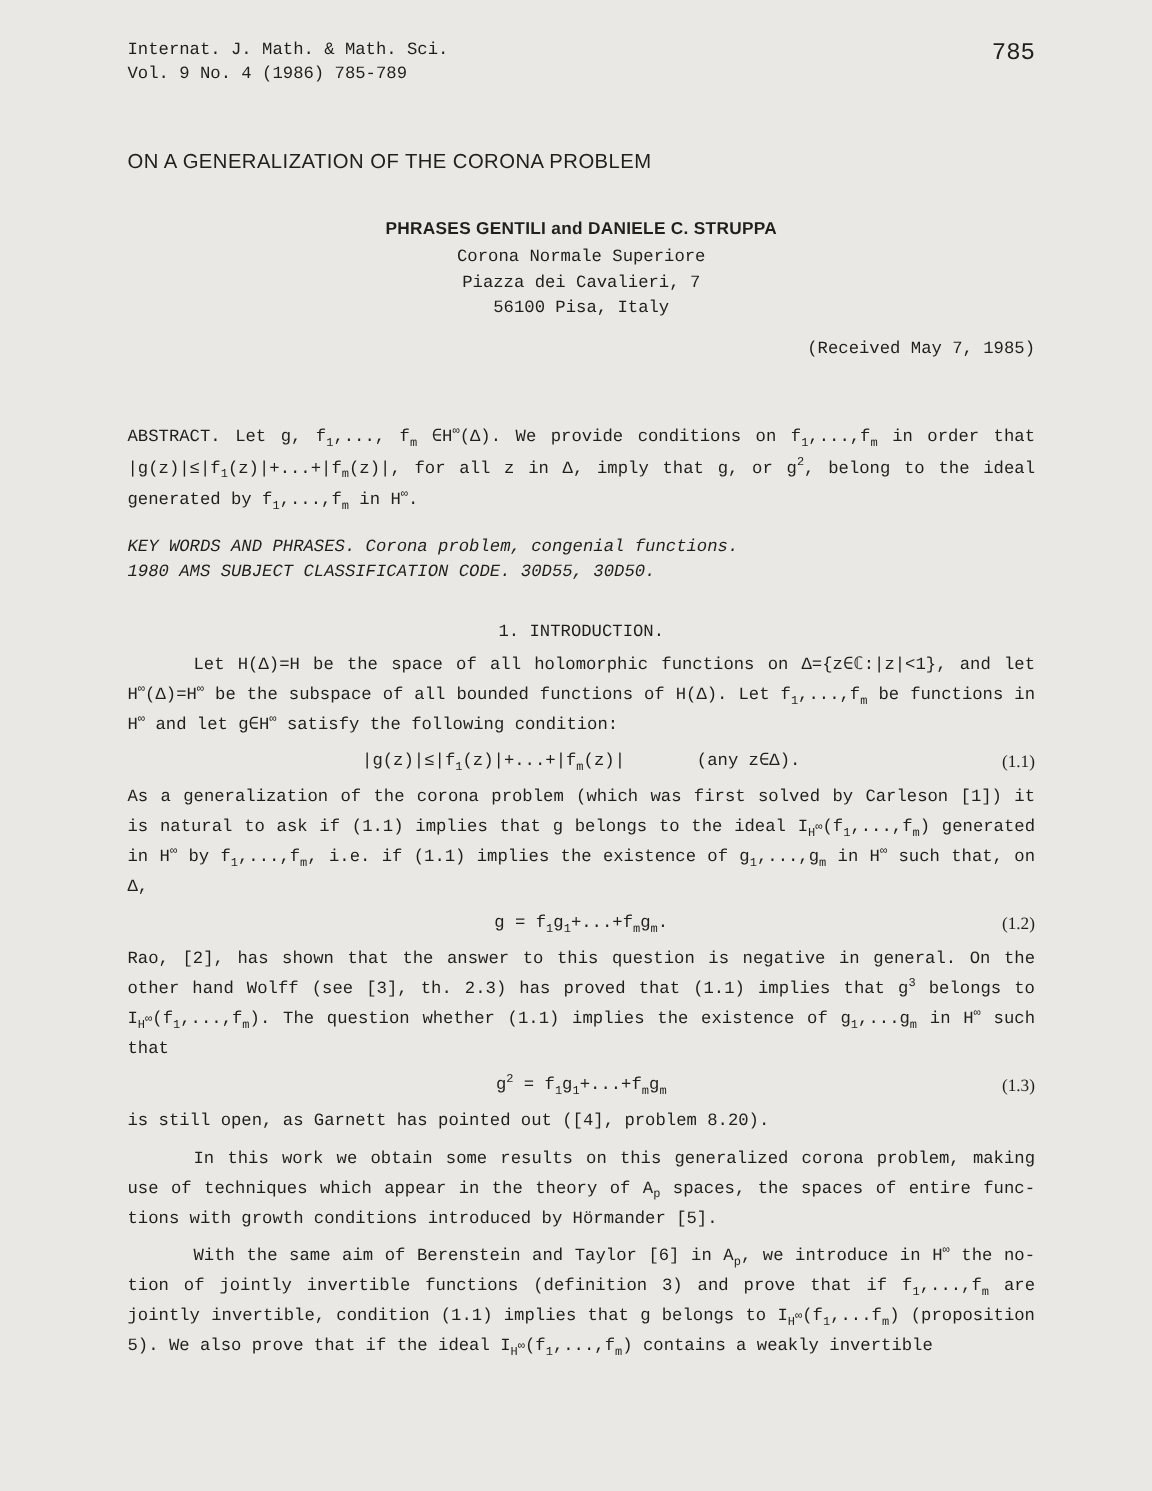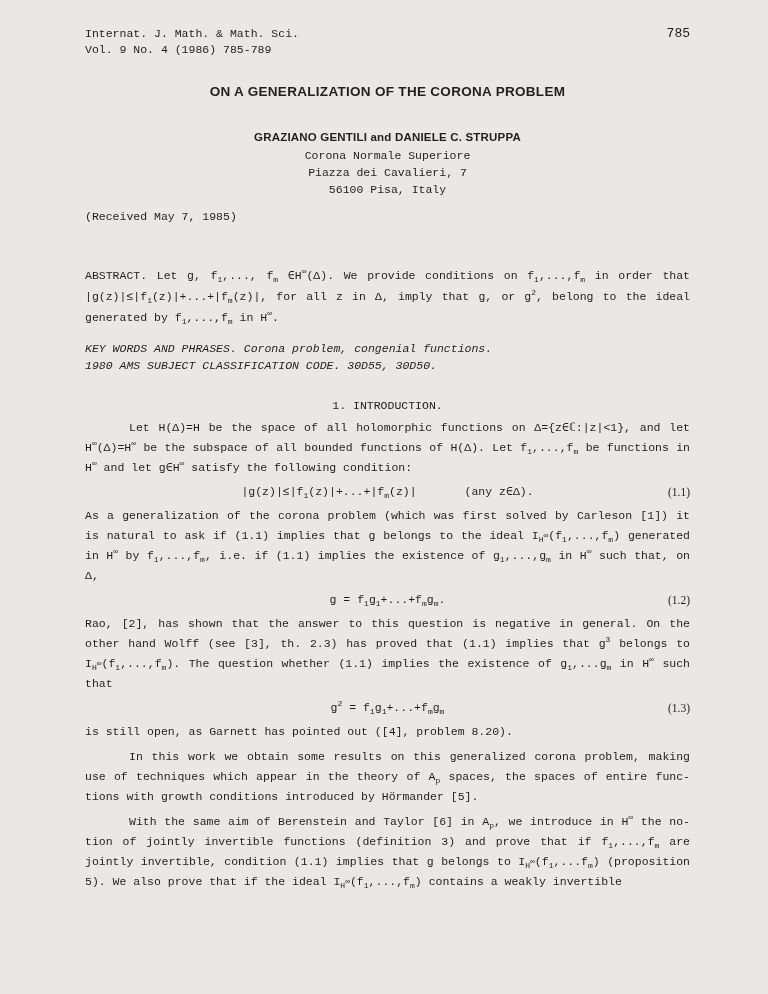--- a/index.html
+++ b/index.html
@@ -19,44 +19,44 @@
     padding: 26px 78px 20px 85px;
     position: relative;
     overflow: hidden;
   }
   .top-row {
     display: flex;
     justify-content: space-between;
     align-items: flex-start;
   }
   .journal-info { line-height: 16px; }
-  .page-number { font-size: 13px; }
+  .page-number { font-size: 16px; }
   h1.paper-title {
     font-family: "Liberation Sans", sans-serif;
-    font-weight: bold;
+    font-weight: normal;
     font-size: 13.5px;
     letter-spacing: 0.3px;
-    text-align: center;
-    margin: 26px 0 0 0;
+    text-align: left;
+    margin: 42px 0 0 0;
   }
   .authors {
     font-family: "Liberation Sans", sans-serif;
     font-weight: bold;
     font-size: 11.5px;
     letter-spacing: 0.2px;
     text-align: center;
     margin-top: 32px;
   }
   .affiliation {
     text-align: center;
     line-height: 17px;
     margin-top: 4px;
   }
   .received {
-    text-align: left;
+    text-align: right;
     margin-top: 12px;
   }
   .abstract {
     margin: 42px 0 0 0;
     line-height: 21px;
     text-align: justify;
   }
   .keywords {
     margin-top: 12px;
     line-height: 17px;
@@ -93,21 +93,21 @@
   <div class="top-row">
     <div class="journal-info">
       <div>Internat. J. Math. &amp; Math. Sci.</div>
       <div>Vol. 9 No. 4 (1986) 785-789</div>
     </div>
     <div class="page-number">785</div>
   </div>
 
   <h1 class="paper-title">ON A GENERALIZATION OF THE CORONA PROBLEM</h1>
 
-  <div class="authors">GRAZIANO GENTILI and DANIELE C. STRUPPA</div>
+  <div class="authors">PHRASES GENTILI and DANIELE C. STRUPPA</div>
 
   <div class="affiliation">
     <div>Corona Normale Superiore</div>
     <div>Piazza dei Cavalieri, 7</div>
     <div>56100 Pisa, Italy</div>
   </div>
 
   <div class="received">(Received May 7, 1985)</div>
 
   <p class="abstract">ABSTRACT. Let g, f<sub>1</sub>,..., f<sub>m</sub> ∈H<sup>∞</sup>(Δ). We provide conditions on f<sub>1</sub>,...,f<sub>m</sub> in order that |g(z)|≤|f<sub>1</sub>(z)|+...+|f<sub>m</sub>(z)|, for all z in Δ, imply that g, or g<sup>2</sup>, belong to the ideal generated by f<sub>1</sub>,...,f<sub>m</sub> in H<sup>∞</sup>.</p>

